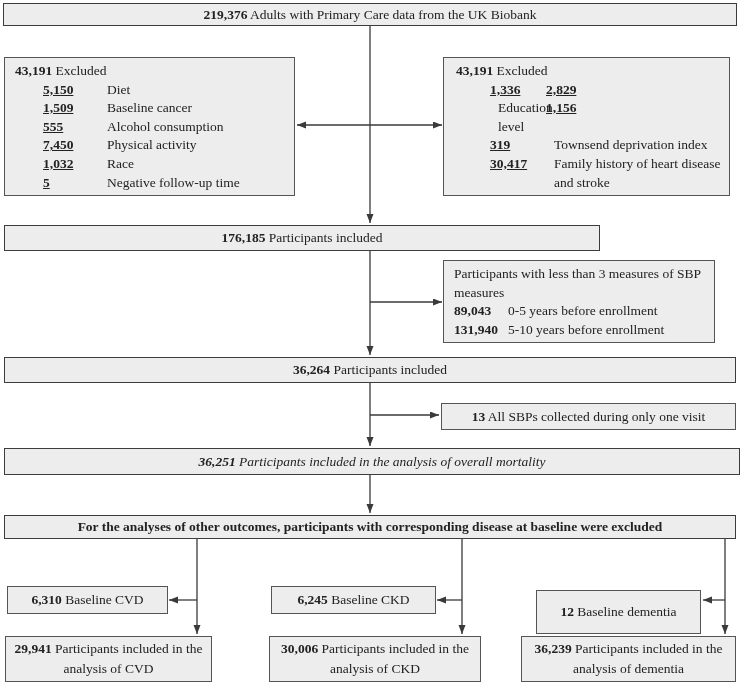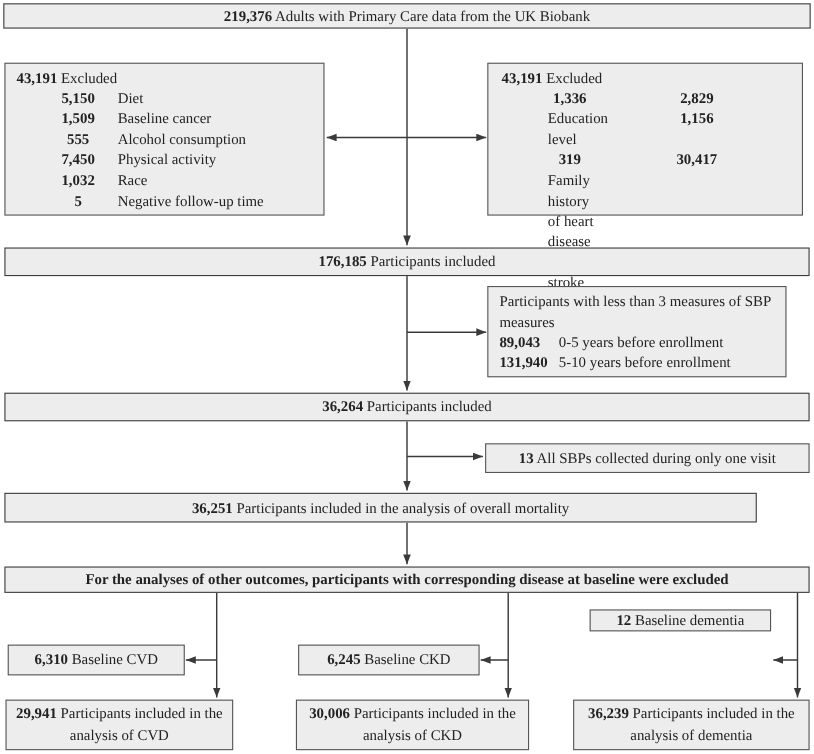--- a/index.html
+++ b/index.html
@@ -23,21 +23,21 @@
     font-size:13.5px;
   }
   .wide { border-width:1.5px; border-color:var(--box-border-dark,#3c3c3c); }
   .cbox { display:flex; align-items:center; justify-content:center; text-align:center; }
   .bold, b { font-weight:bold; }
   .note-text { font-weight:bold; }
 
   .excl { padding:4px 8px; line-height:18.6px; }
   .excl-head { padding-left:2px; }
   .rows { display:grid; grid-template-columns:56px 1fr; }
-  .rows .num { font-weight:bold; text-align:center; }
+  .rows .num { font-weight:bold; text-align:left;text-decoration:underline; }
   .rows .lbl { padding-left:8px; }
   .rows-left  { margin-left:30px; }
   .rows-right { margin-left:36px; }
 
   .sbp { padding:4px 8px 4px 8px; line-height:18.5px; }
   .sbp-title { padding-left:2px; }
   .sbp-rows { display:grid; grid-template-columns:56px 1fr; }
   .sbp-rows .num { font-weight:bold; text-align:left; padding-left:2px; }
   .sbp-rows .lbl { padding-left:0; }
 
@@ -93,26 +93,27 @@
   </div>
 
   <div class="fbox excl" style="left:443px;top:57px;width:287px;height:139px;padding-left:10px;">
     <div class="excl-head"><b>43,191</b> <span>Excluded</span></div>
     <div class="rows rows-right">
       <div class="num">1,336</div>
       <div class="num">2,829</div>
         <div class="lbl">Education level</div>
       <div class="num">1,156</div>
       <div class="num">319</div>
+        <div class="lbl">Townsend deprivation index</div>
       <div class="num">30,417</div>
         <div class="lbl">Family history of heart disease and stroke</div>
     </div>
   </div>
 
-  <div class="fbox wide cbox" style="left:4px;top:225px;width:732px;height:26px;">
+  <div class="fbox wide cbox" style="left:4px;top:225px;width:596px;height:26px;">
     <span class="t"><b>176,185</b> <span>Participants included</span></span>
   </div>
 
   <div class="fbox sbp" style="left:443px;top:260px;width:272px;height:83px;">
     <div class="sbp-title">Participants with less than 3 measures of SBP measures</div>
     <div class="sbp-rows">
       <div class="num">89,043</div>
         <div class="lbl">0-5 years before enrollment</div>
       <div class="num">131,940</div>
         <div class="lbl">5-10 years before enrollment</div>
@@ -120,35 +121,35 @@
   </div>
 
   <div class="fbox wide cbox" style="left:4px;top:357px;width:732px;height:26px;">
     <span class="t"><b>36,264</b> <span>Participants included</span></span>
   </div>
 
   <div class="fbox cbox" style="left:441px;top:403px;width:295px;height:27px;">
     <span class="t"><b>13</b> <span>All SBPs collected during only one visit</span></span>
   </div>
 
-  <div class="fbox wide cbox" style="left:4px;top:448px;width:684px;height:27px;">
+  <div class="fbox wide cbox" style="left:4px;top:448px;width:736px;height:27px;font-style:italic;">
     <span class="t"><b>36,251</b> <span>Participants included in the analysis of overall mortality</span></span>
   </div>
 
   <div class="fbox wide cbox" style="left:4px;top:515px;width:732px;height:24px;">
     <span class="note-text">For the analyses of other outcomes, participants with corresponding disease at baseline were excluded</span>
   </div>
 
   <div class="fbox cbox" style="left:7px;top:586px;width:161px;height:28px;">
     <span class="t"><b>6,310</b> <span>Baseline CVD</span></span>
   </div>
   <div class="fbox cbox" style="left:271px;top:586px;width:165px;height:28px;">
     <span class="t"><b>6,245</b> <span>Baseline CKD</span></span>
   </div>
-  <div class="fbox cbox" style="left:536px;top:554px;width:165px;height:20px;text-align:right;">
+  <div class="fbox cbox" style="left:536px;top:590px;width:165px;height:44px;text-align:right;">
     <span class="t"><b>12</b> <span>Baseline dementia</span></span>
   </div>
 
   <div class="fbox cbox two-line" style="left:5px;top:636px;width:207px;height:46px;">
     <span class="t"><b>29,941</b> <span>Participants included in the analysis of CVD</span></span>
   </div>
   <div class="fbox cbox two-line" style="left:269px;top:636px;width:212px;height:46px;">
     <span class="t"><b>30,006</b> <span>Participants included in the analysis of CKD</span></span>
   </div>
   <div class="fbox cbox two-line" style="left:521px;top:636px;width:215px;height:46px;">

